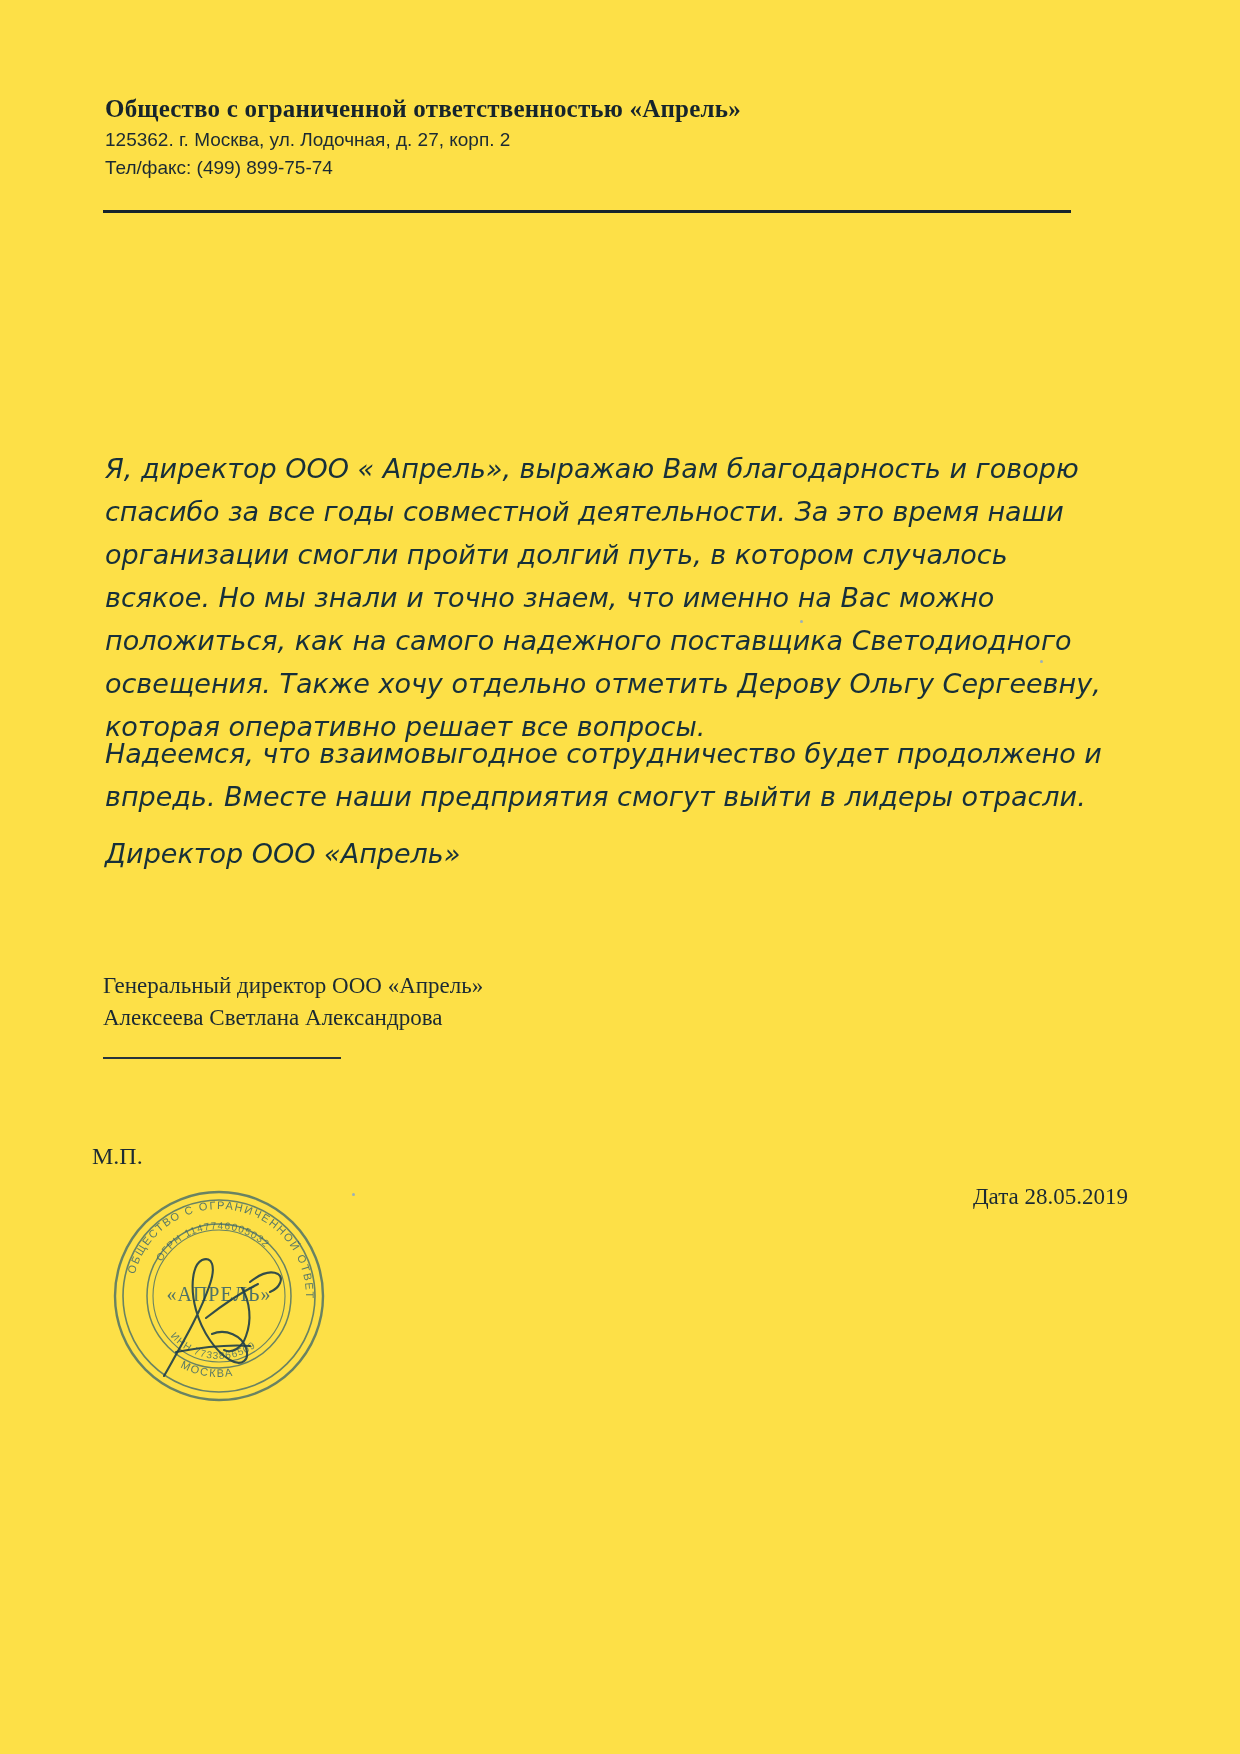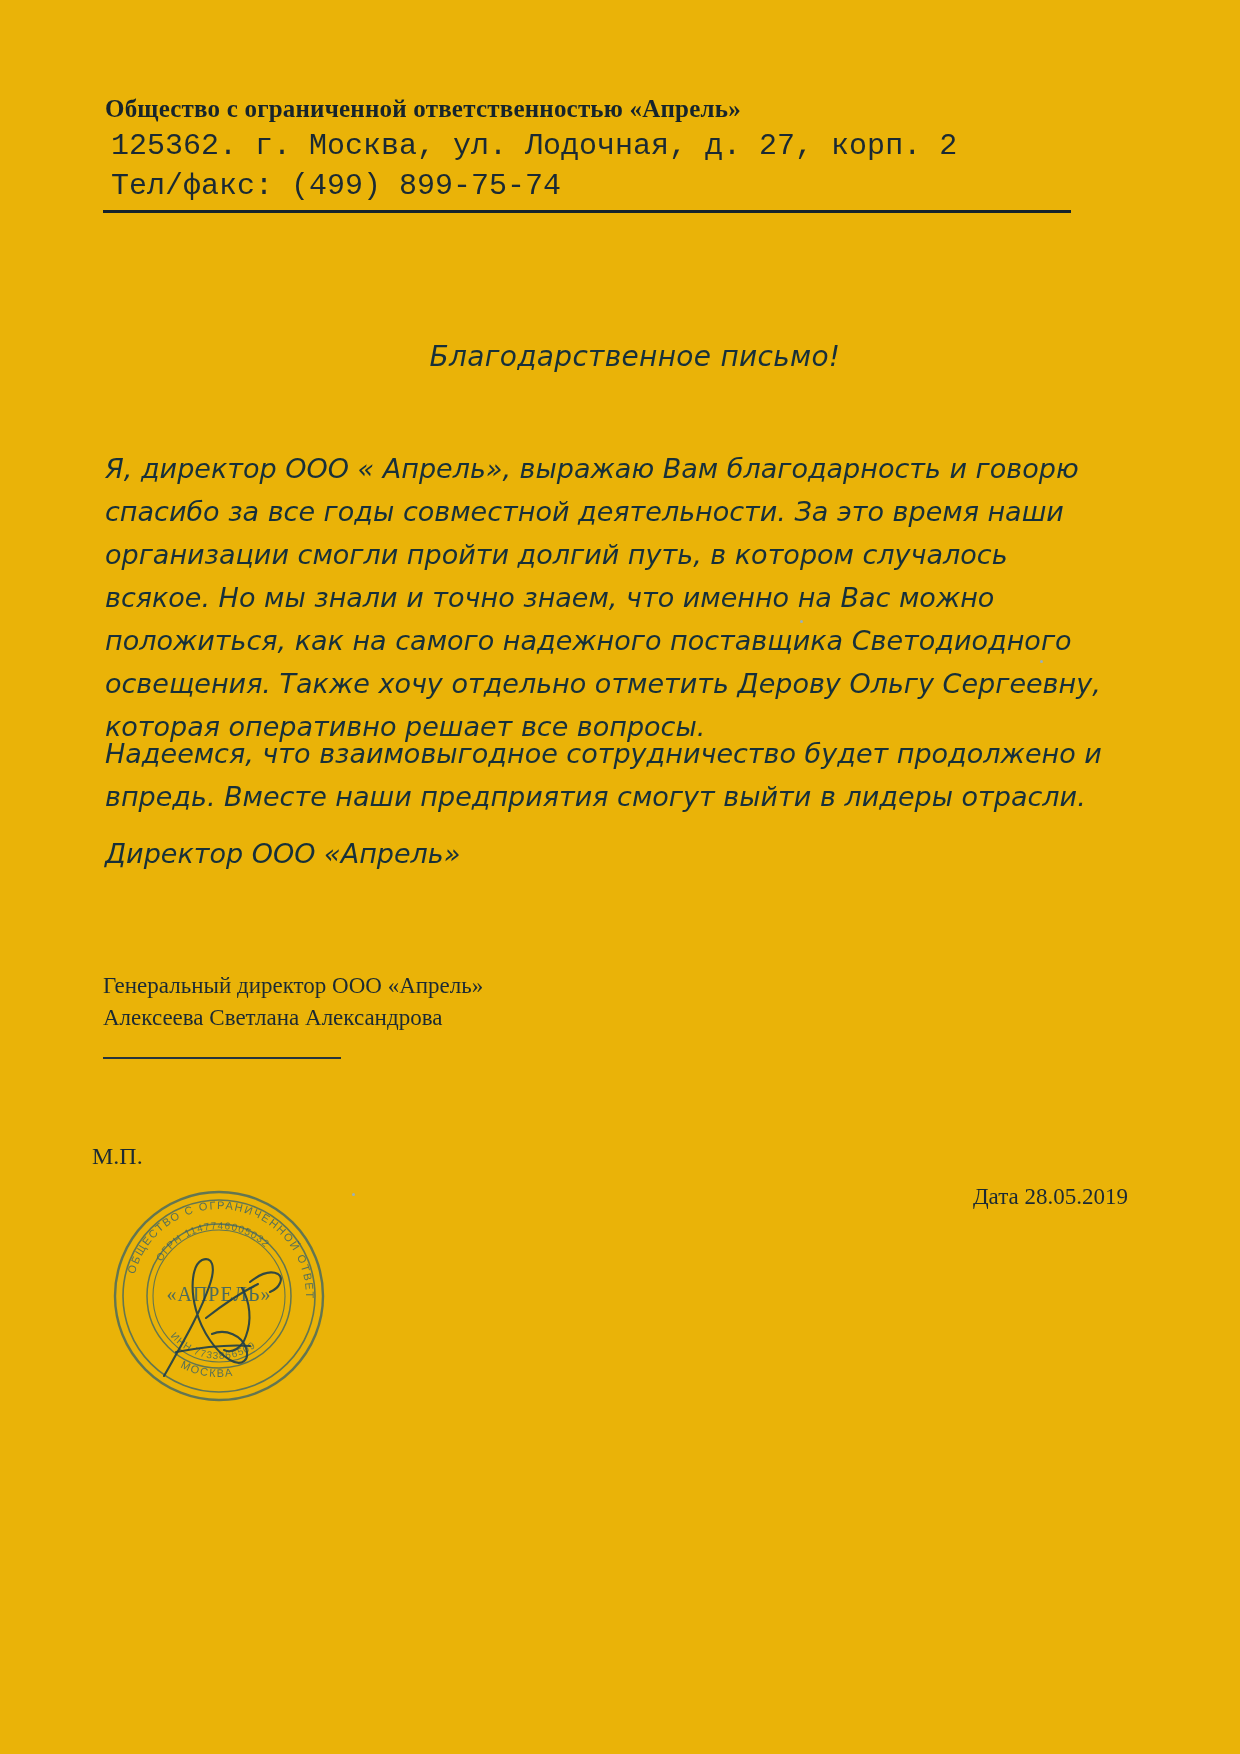--- a/index.html
+++ b/index.html
@@ -11,45 +11,44 @@
     width: 1240px;
     height: 1754px;
     position: relative;
     overflow: hidden;
     font-family: "Liberation Serif", serif;
     color: #1d2b33;
   }
   .page {
     position: absolute;
     inset: 0;
-    background: #eab308;
+    background: #fde047;
   }
 
   
   .letterhead {
     position: absolute;
     left: 105px;
     top: 95px;
     width: 1070px;
   }
   .lh-title {
     font-family: "Liberation Serif", serif;
     font-weight: bold;
     font-size: 25px;
     letter-spacing: 0.2px;
     color: #16242c;
     white-space: nowrap;
   }
   .lh-line {
-    font-family: Liberation Mono, monospace;
-    font-size: 30px;
+    font-family: Liberation Sans, sans-serif;
+    font-size: 19px;
     color: #1b2a33;
     margin-top: 6px;
     white-space: nowrap;
-    margin-left: 6px;
   }
   .lh-rule {
     position: absolute;
     left: 103px;
     top: 210px;
     width: 968px;
     height: 3px;
     background: #16242c;
   }
 
@@ -152,23 +151,20 @@
 
 <div class="page">
 
   <div class="letterhead">
     <div class="lh-title">Общество с ограниченной ответственностью «Апрель»</div>
     <div class="lh-line">125362. г. Москва, ул. Лодочная, д. 27, корп. 2</div>
     <div class="lh-line">Тел/факс: (499) 899-75-74</div>
   </div>
   <div class="lh-rule"></div>
 
-  <div class="letter-heading">
-    <span>Благодарственное письмо!</span>
-  </div>
 
   <div class="para p1">Я, директор ООО « Апрель», выражаю Вам благодарность и говорю спасибо за все годы совместной деятельности. За это время наши организации смогли пройти долгий путь, в котором случалось всякое. Но мы знали и точно знаем, что именно на Вас можно положиться, как на самого надежного поставщика Светодиодного освещения. Также хочу отдельно отметить Дерову Ольгу Сергеевну, которая оперативно решает все вопросы.</div>
   <div class="para p3">Директор ООО «Апрель»</div>
   <div class="para p2">Надеемся, что взаимовыгодное сотрудничество будет продолжено и впредь. Вместе наши предприятия смогут выйти в лидеры отрасли.</div>
 
   <div class="sig-block">
     <div>Генеральный директор ООО «Апрель»</div>
     <div>Алексеева Светлана Александрова</div>
   </div>
   <div class="sig-rule"></div>

